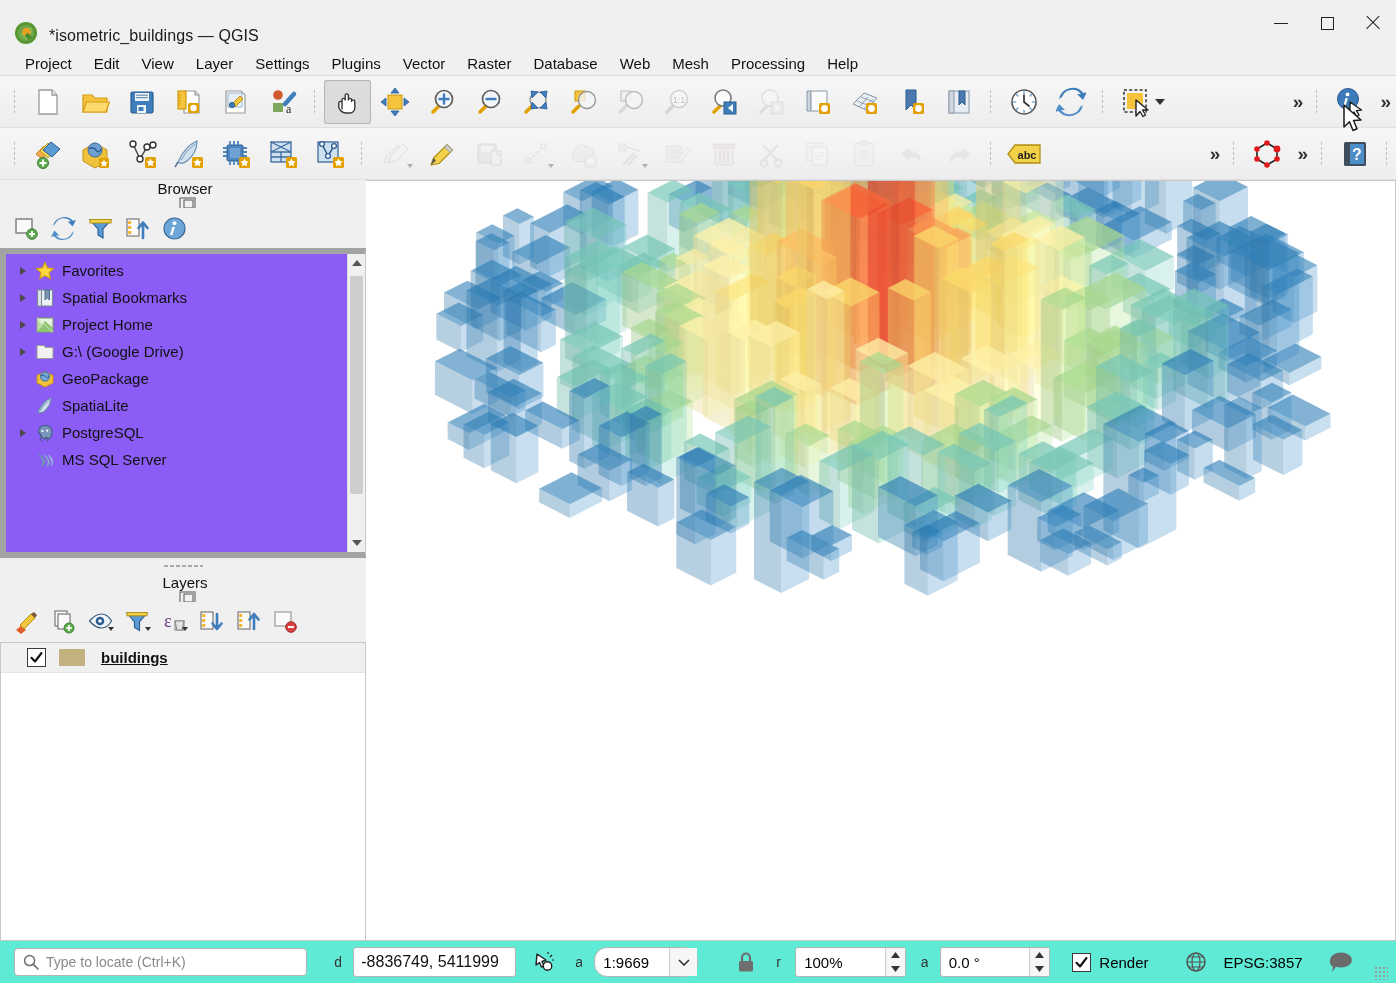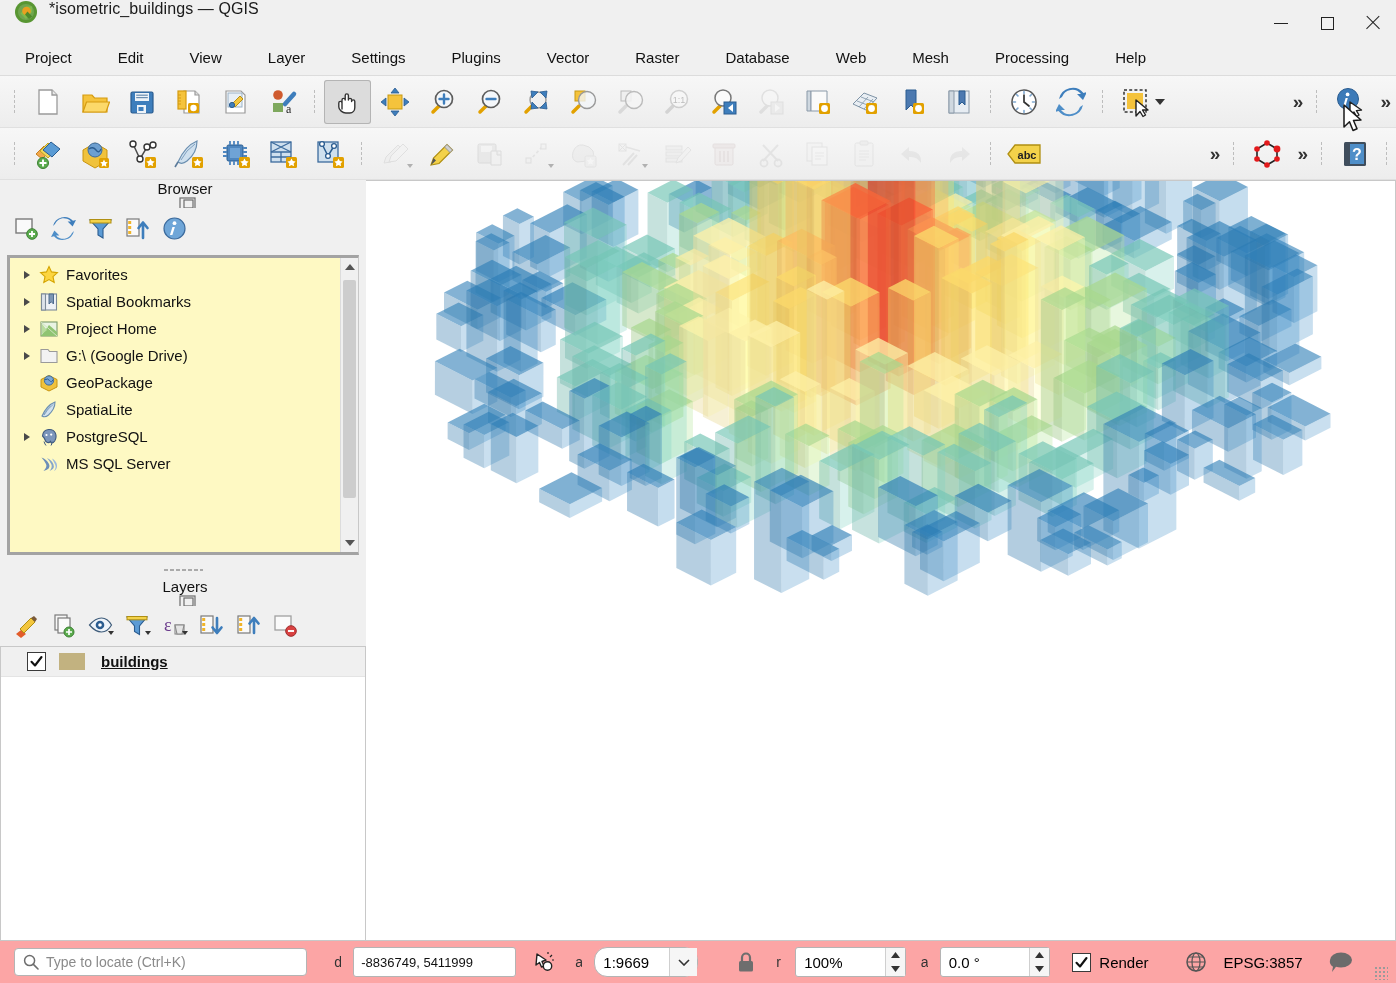--- a/index.html
+++ b/index.html
@@ -9,42 +9,42 @@
     font-size: 15px;
     background: #f0f0f0;
     overflow: hidden;
     color: #000;
   }
   #app { position: relative; width: 1396px; height: 983px; display: flex; flex-direction: column;
          background: #f0f0f0; }
 
   
   .titlebar {
-    height: 46px; min-height:46px; display: flex; align-items: flex-start;
+    height: 46px; min-height:46px; display: flex; align-items: flex-end;
     background: #f0f0f0; position: relative;
     border-bottom: 1px solid #f0f0f0;
   }
   .title-icon { margin-left: 14px; margin-right: 11px; width: 24px; height: 24px; position: relative; }
   .qgis-logo { width:24px; height:24px; }
   .title-text { font-size: 16px; color: #1a1a1a; letter-spacing: .1px;}
   .win-buttons { position: absolute; right: 0; top: 0; height: 46px; display: flex; }
   .win-btn { width: 46px; height: 46px; display:flex; align-items:center; justify-content:center;
              cursor: default; }
   .wb-min { width: 14px; height: 1px; background: #222; }
   .wb-max { width: 13px; height: 13px; border: 1.4px solid #222; }
   .wb-close { width: 16px; height: 16px; position: relative; }
   .wb-close:before, .wb-close:after {
     content:''; position:absolute; left:-1px; top:7px; width: 18px; height: 1.4px; background: #222;
   }
   .wb-close:before { transform: rotate(45deg); }
   .wb-close:after  { transform: rotate(-45deg); }
 
   
-  .menubar { height: 30px; min-height:30px; display:flex; align-items:flex-start;
-             background:#f0f0f0; padding-left: 14px; border-bottom: 1px solid #dcdcdc; gap: 24px; }
+  .menubar { height: 30px; min-height:30px; display:flex; align-items:flex-end;
+             background:#f0f0f0; padding-left: 14px; border-bottom: 1px solid #dcdcdc; }
   .menu-item { padding: 3px 11px; font-size: 15px; color: #111; cursor: default; white-space:nowrap; }
 
   
   .toolbar { display:flex; align-items:center; height: 52px; min-height:52px;
              background: linear-gradient(#f7f7f7,#ededed); border-bottom: 1px solid #e0e0e0;
              padding-left: 6px; overflow:hidden; }
   .tb-sep { width: 8px; height: 30px; margin: 0 5px; position:relative; flex:none;}
   .tb-sep:before {
     content:''; position:absolute; left:2px; top:2px; width:3px; height:26px;
     background-image: radial-gradient(#bdbdbd 40%, transparent 41%);
@@ -70,22 +70,22 @@
                background:#f0f0f0; }
   .panel-header { height: 28px; display:flex; align-items:center; padding: 0 6px 0 10px;
                   background:#f0f0f0;flex-direction:column; }
   .panel-title { font-size: 15px; color:#111; flex:1; }
   .ph-btn { width: 19px; height:19px; margin-left: 4px; display:flex;align-items:center;justify-content:center;}
   .panel-toolbar { height: 40px; display:flex; align-items:center; padding-left: 8px;
                    background:#f0f0f0; }
   .ptbtn { width: 37px; height: 34px; display:flex; align-items:center; justify-content:center;
            position:relative; border-radius:3px; flex:none;}
 
-  .tree-wrap { flex:1; background:#fef9c3; border:3px solid #a3a3a3; border-right:1px solid #c8c8c8;
-               margin: 7px; position:relative; overflow:hidden; display:flex; }
+  .tree-wrap { flex:1; background:#8b5cf6; border:6px solid #a3a3a3; border-right:1px solid #c8c8c8;
+               margin: 0; position:relative; overflow:hidden; display:flex; }
   .tree { flex:1; padding-top: 3px; overflow:hidden; }
   .tree-row { height: 27px; display:flex; align-items:center; padding-left: 8px; font-size:15px; color:#111;}
   .tw-arrow { width: 18px; display:flex; align-items:center; justify-content:center; flex:none;}
   .tw-arrow.hidden { visibility:hidden; }
   .arrow-glyph { width:0;height:0;border-top:4.5px solid transparent;border-bottom:4.5px solid transparent;
                  border-left:6px solid #4a4a4a; }
   .tw-icon { width: 26px; display:flex; align-items:center; justify-content:center; flex:none; margin-right:4px;}
   .tw-label { white-space: nowrap; }
 
   .vscroll { width: 18px; background:#f0f0f0; border-left:1px solid #dcdcdc; position:relative;}
@@ -109,28 +109,28 @@
   .lswatch { width: 26px; height: 17px; background:#c2b280; margin-left: 13px; flex:none;}
   .lname { margin-left: 16px; font-weight:bold; text-decoration: underline; font-size:15px; color:#111;}
 
   
   .canvas-wrap { flex:1; position:relative; background:#fff; border:1px solid #c8c8c8;
                  border-left:none; overflow:hidden; }
   .canvas-svg { position:absolute; inset:0; width:100%; height:100%; }
 
   
   .statusbar { height: 42px; min-height:42px; display:flex; align-items:center;
-               background:#fca5a5; padding: 0 8px; gap: 12px; }
+               background:#5eead4; padding: 0 8px; gap: 12px; }
   .locate-box { width: 297px; height: 28px; background:#fff; border:1px solid #b4b4b4; border-radius:4px;
                 display:flex; align-items:center; padding-left: 8px; margin-left:6px;}
   .locate-ph { font-size:14px; color:#8a8a8a; margin-left:7px;}
   .sb-label { font-size:14px; color:#333; padding: 0 3px; white-space:nowrap; overflow:hidden;
               max-width: 10px; }
   .sb-field { height: 30px; background:#fff; border:1px solid #b4b4b4; border-radius:3px;
-              display:flex; align-items:center; padding: 0 7px; font-size:13px; color:#111; white-space:nowrap;}
+              display:flex; align-items:center; padding: 0 7px; font-size:16px; color:#111; white-space:nowrap;}
   .sb-combo { display:flex; align-items:center; height:30px; border:1px solid #b4b4b4;
               border-radius:13px; background:#fff; }
   .sb-combo .val { padding: 0 8px; font-size:15px; min-width: 74px;}
   .combo-btn { width: 28px; height:28px; border-left:1px solid #cfcfcf; display:flex;
                align-items:center; justify-content:center; background:#f6f6f6;}
   .spin { display:flex; align-items:center; height:30px; border:1px solid #b4b4b4; border-radius:3px;
           background:#fff;}
   .spin .val { padding: 0 8px; font-size:15px; }
   .spin-btns { width:20px; height:28px; display:flex; flex-direction:column; border-left:1px solid #cfcfcf;
                background:#f6f6f6;}

